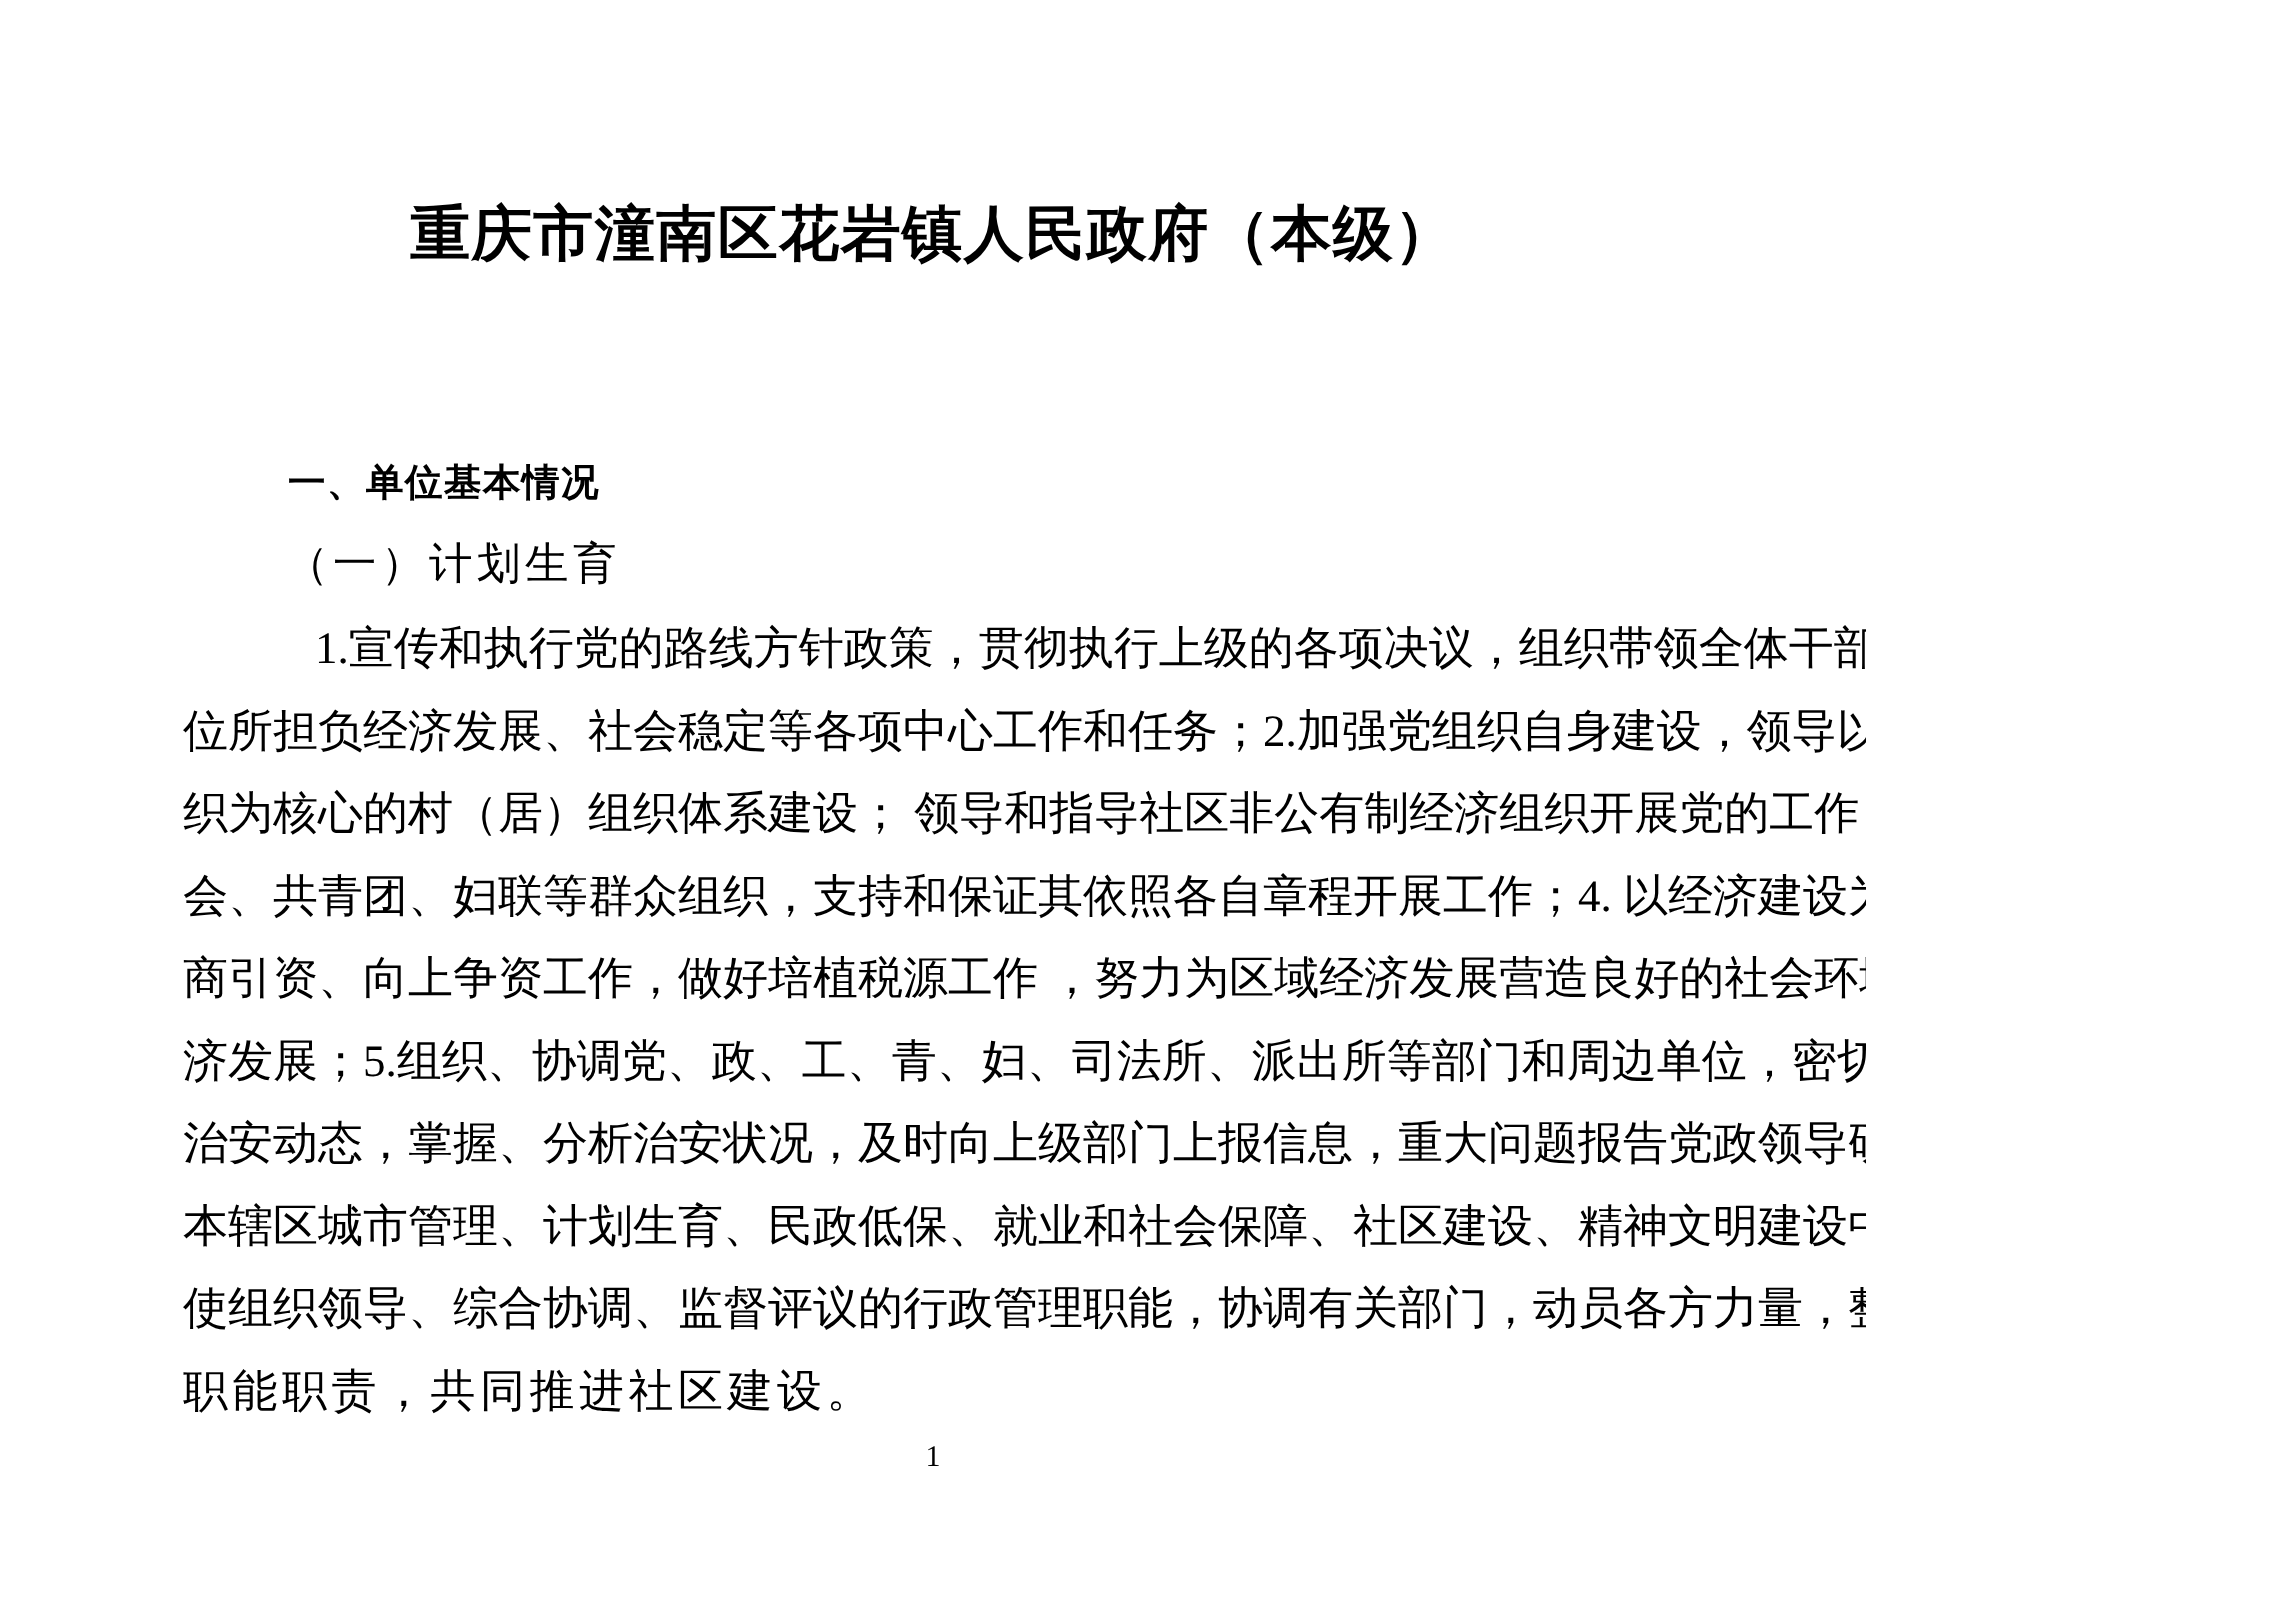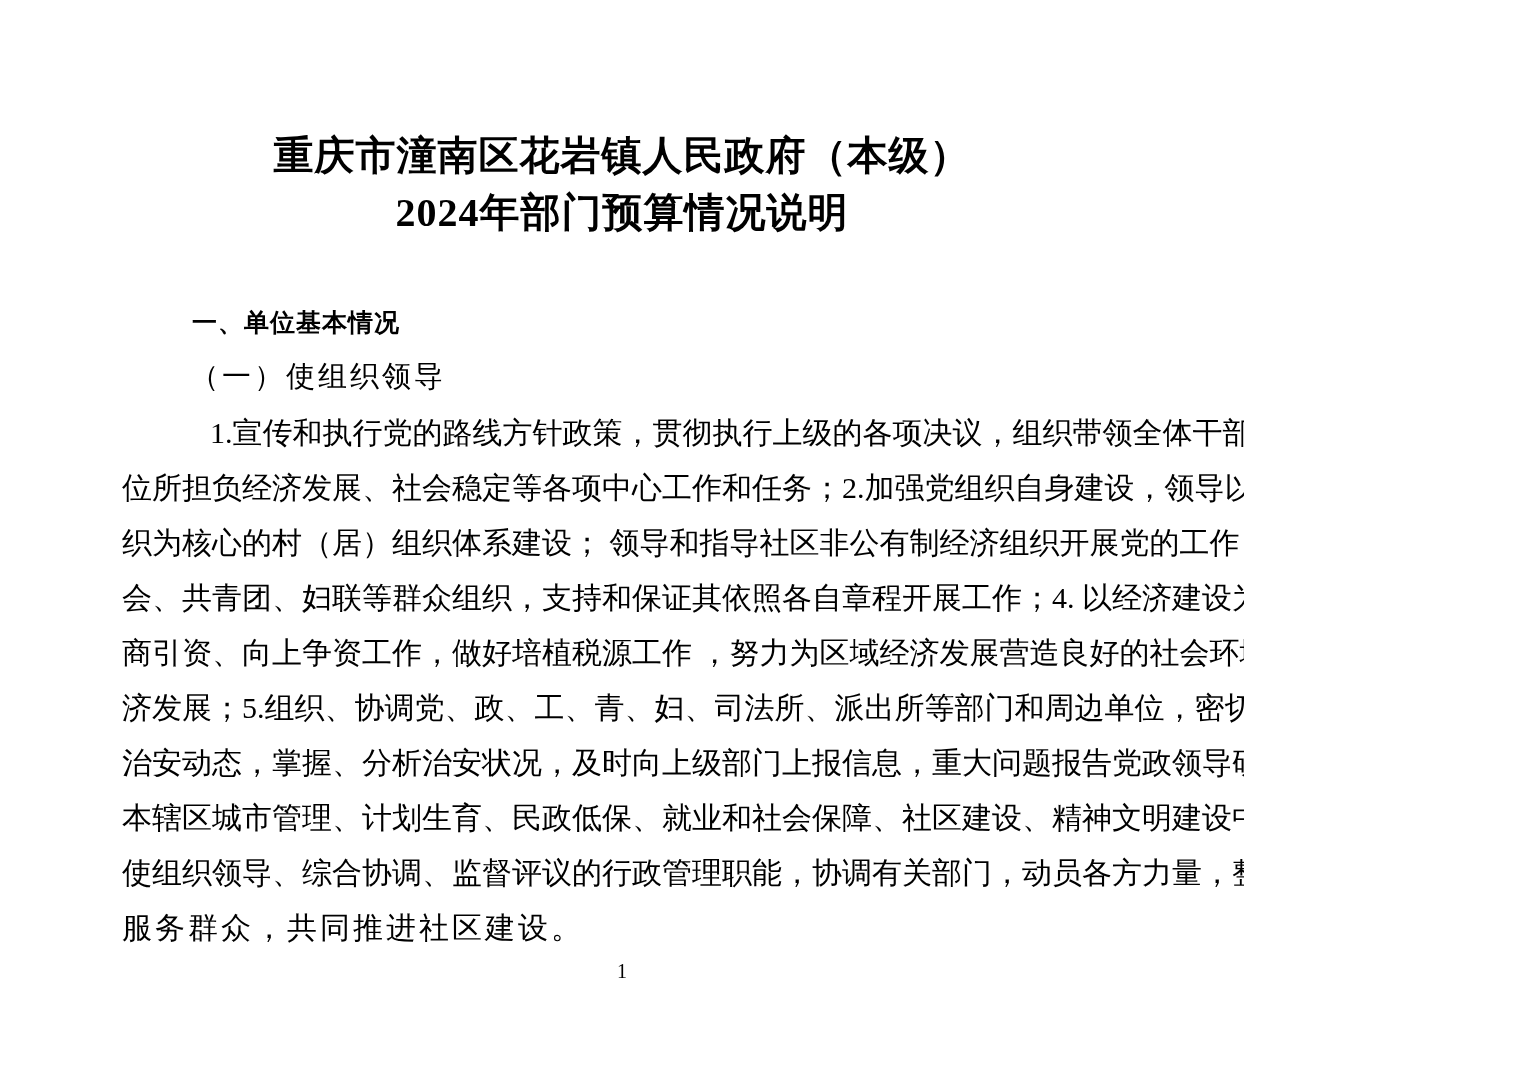--- a/index.html
+++ b/index.html
@@ -84,35 +84,34 @@
     line-height: 26px;
   }
 </style>
 </head>
 <body>
 
 <div class="page">
 
   <div class="doc-title">
     <div>重庆市潼南区花岩镇人民政府（本级）</div>
-    <div>2024年部门预算情况说明</div>
   </div>
 
   <div class="heading-primary">一、单位基本情况</div>
 
-  <div class="heading-secondary">（一）使组织领导</div>
+  <div class="heading-secondary">（一）计划生育</div>
 
   <div class="body-block">
     <div class="body-line first-line">1.宣传和执行党的路线方针政策，贯彻执行上级的各项决议，组织带领全体干部，努力完成本单</div>
     <div class="body-line">位所担负经济发展、社会稳定等各项中心工作和任务；2.加强党组织自身建设，领导以村（居）党组</div>
     <div class="body-line">织为核心的村（居）组织体系建设； 领导和指导社区非公有制经济组织开展党的工作；3.领导本镇工</div>
     <div class="body-line">会、共青团、妇联等群众组织，支持和保证其依照各自章程开展工作；4. 以经济建设为中心，抓好招</div>
     <div class="body-line">商引资、向上争资工作，做好培植税源工作 ，努力为区域经济发展营造良好的社会环境，促进区域经</div>
     <div class="body-line">济发展；5.组织、协调党、政、工、青、妇、司法所、派出所等部门和周边单位，密切关注辖区内的</div>
     <div class="body-line">治安动态，掌握、分析治安状况，及时向上级部门上报信息，重大问题报告党政领导研究解决；6.对</div>
     <div class="body-line">本辖区城市管理、计划生育、民政低保、就业和社会保障、社区建设、精神文明建设中的重大问题行</div>
     <div class="body-line">使组织领导、综合协调、监督评议的行政管理职能，协调有关部门，动员各方力量，整合各类资源，</div>
-    <div class="body-line last-line">服务群众，共同推进社区建设。</div>
+    <div class="body-line last-line">职能职责，共同推进社区建设。</div>
   </div>
 
   <div class="page-number">1</div>
 
 </div>
 
 </body></html>

